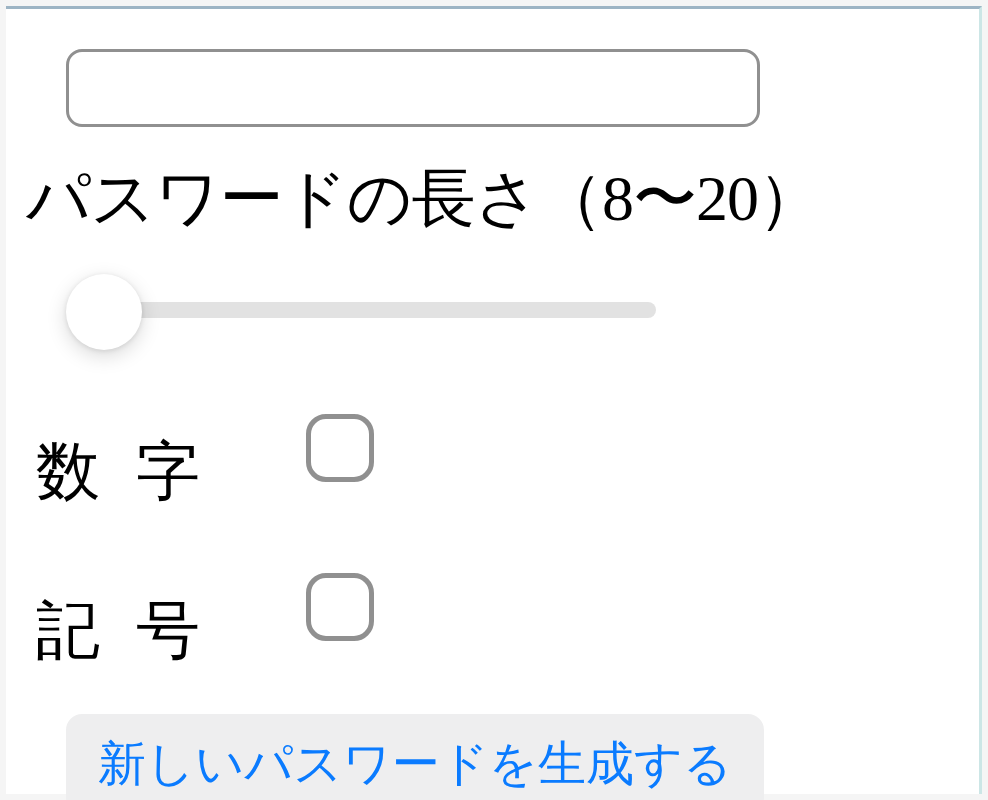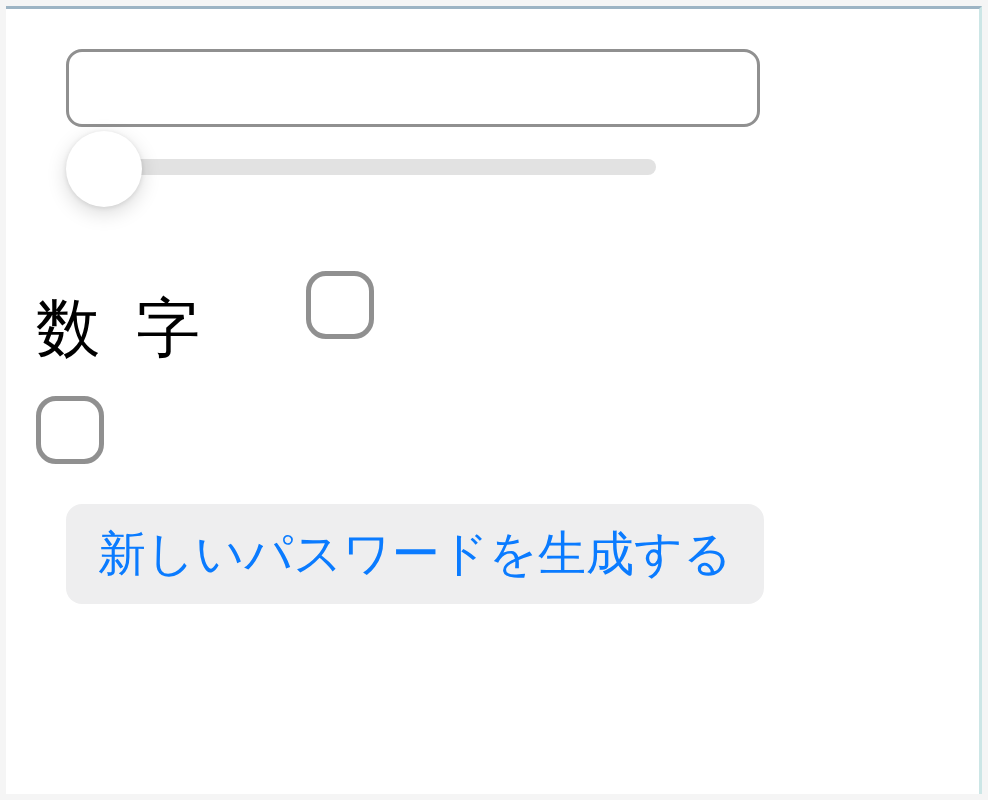--- a/index.html
+++ b/index.html
@@ -111,30 +111,32 @@
       letter-spacing: 0px;
     }
   </style>
 </head>
 <body>
 
 <div class="window">
 
   <input type="text" class="password-input" value="" style="">
 
+  <label class="label-length">パスワードの長さ（8〜20）</label>
 
   <div class="slider-container">
     <div class="slider-track"></div>
     <div class="slider-thumb"></div>
   </div>
 
   <div class="checkbox-row">
     <span class="checkbox-label">数字</span>
     <div class="checkbox-box"></div>
   </div>
 
   <div class="checkbox-row">
+    <span class="checkbox-label">記号</span>
     <div class="checkbox-box"></div>
   </div>
 
   <button class="generate-button">新しいパスワードを生成する</button>
 
 </div>
 
 </body></html>

